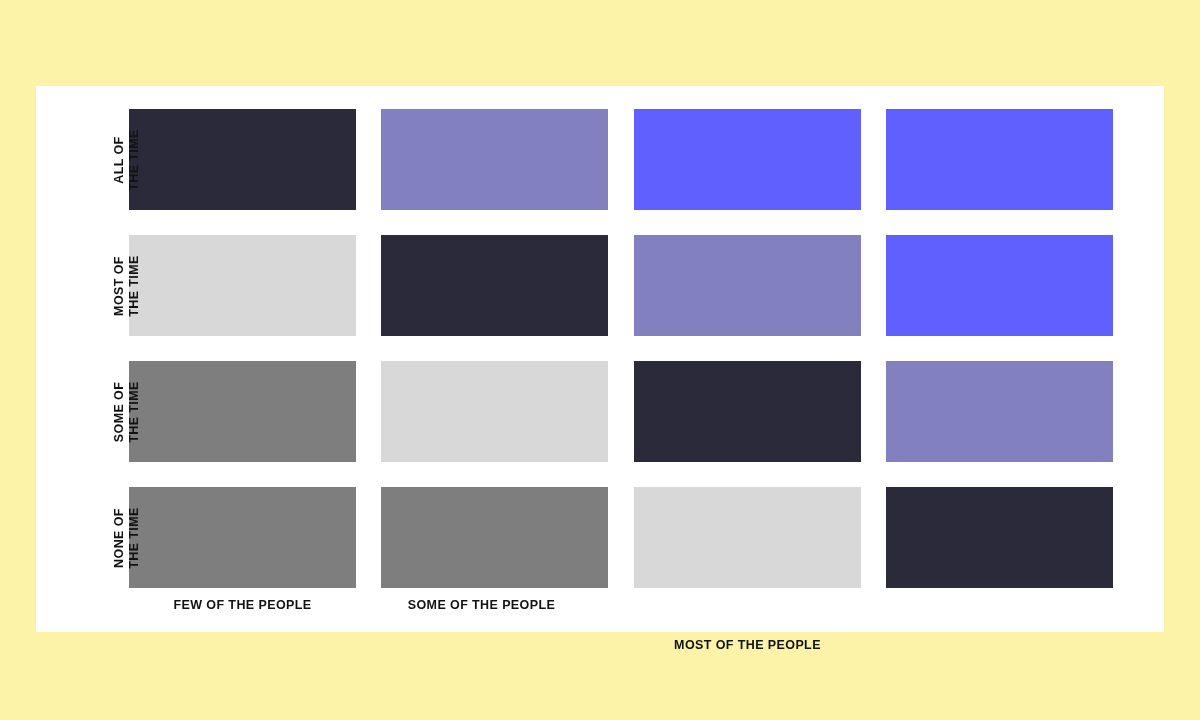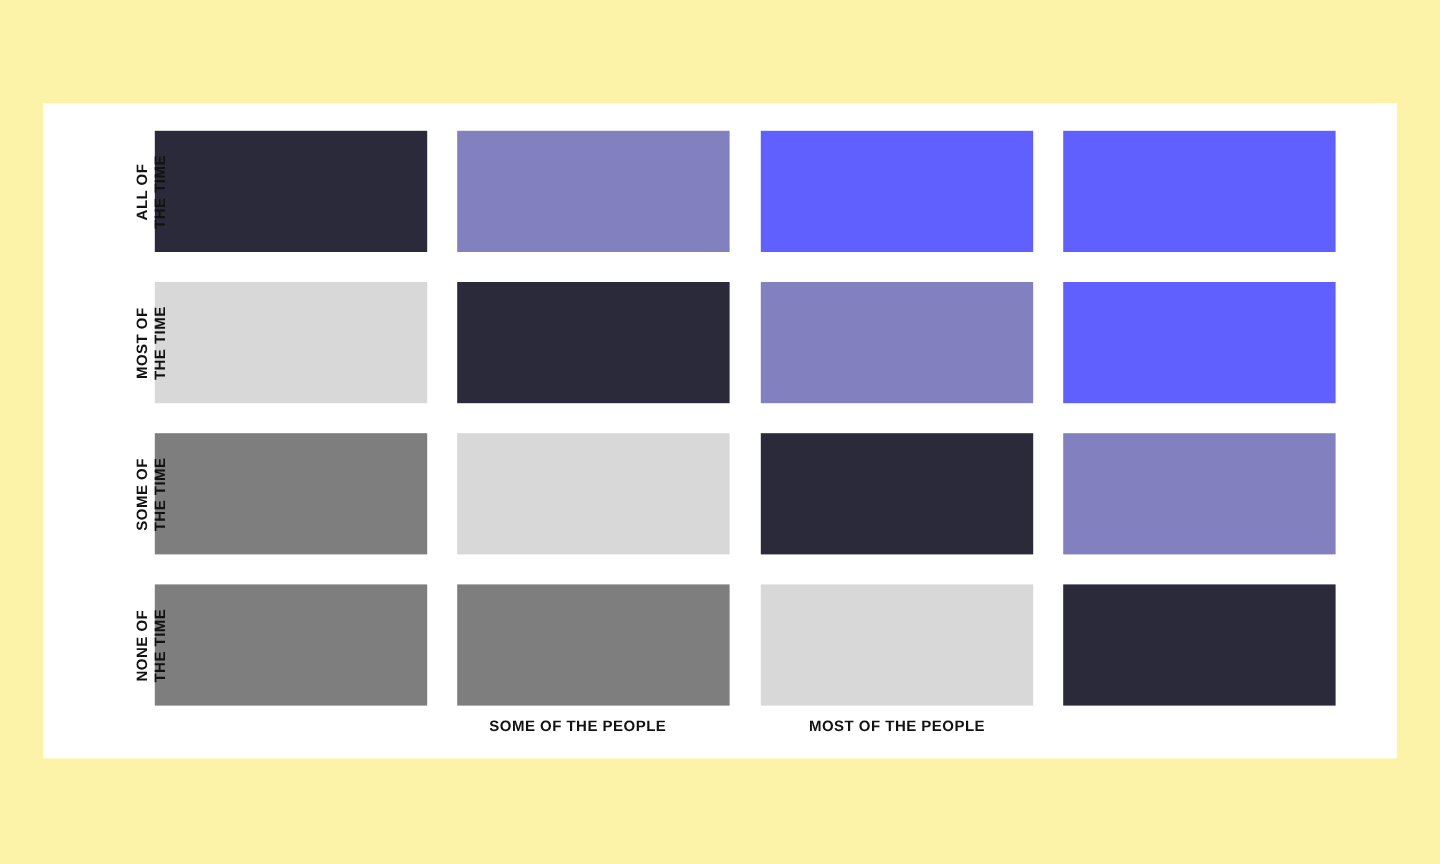--- a/index.html
+++ b/index.html
@@ -116,17 +116,18 @@
           <span class="l2">THE TIME</span>
         </div>
         <div class="row-label" style="left: 40px; top: 311.5px;">
           <span class="l1">SOME OF</span>
           <span class="l2">THE TIME</span>
         </div>
         <div class="row-label" style="left: 40px; top: 437.5px;">
           <span class="l1">NONE OF</span>
           <span class="l2">THE TIME</span>
         </div>
+        <div class="col-label" style="left: 93px; width: 227px;">FEW OF THE PEOPLE</div>
         <div class="col-label" style="left: 332px; width: 227px;">SOME OF THE PEOPLE</div>
-        <div class="col-label" style="left: 598px; width: 227px;">MOST OF THE PEOPLE</div>
+        <div class="col-label" style="left: 598px; width: 227px; margin-top: 40px;">MOST OF THE PEOPLE</div>
       </div>
   </div>
 </div>
 
 </body></html>

